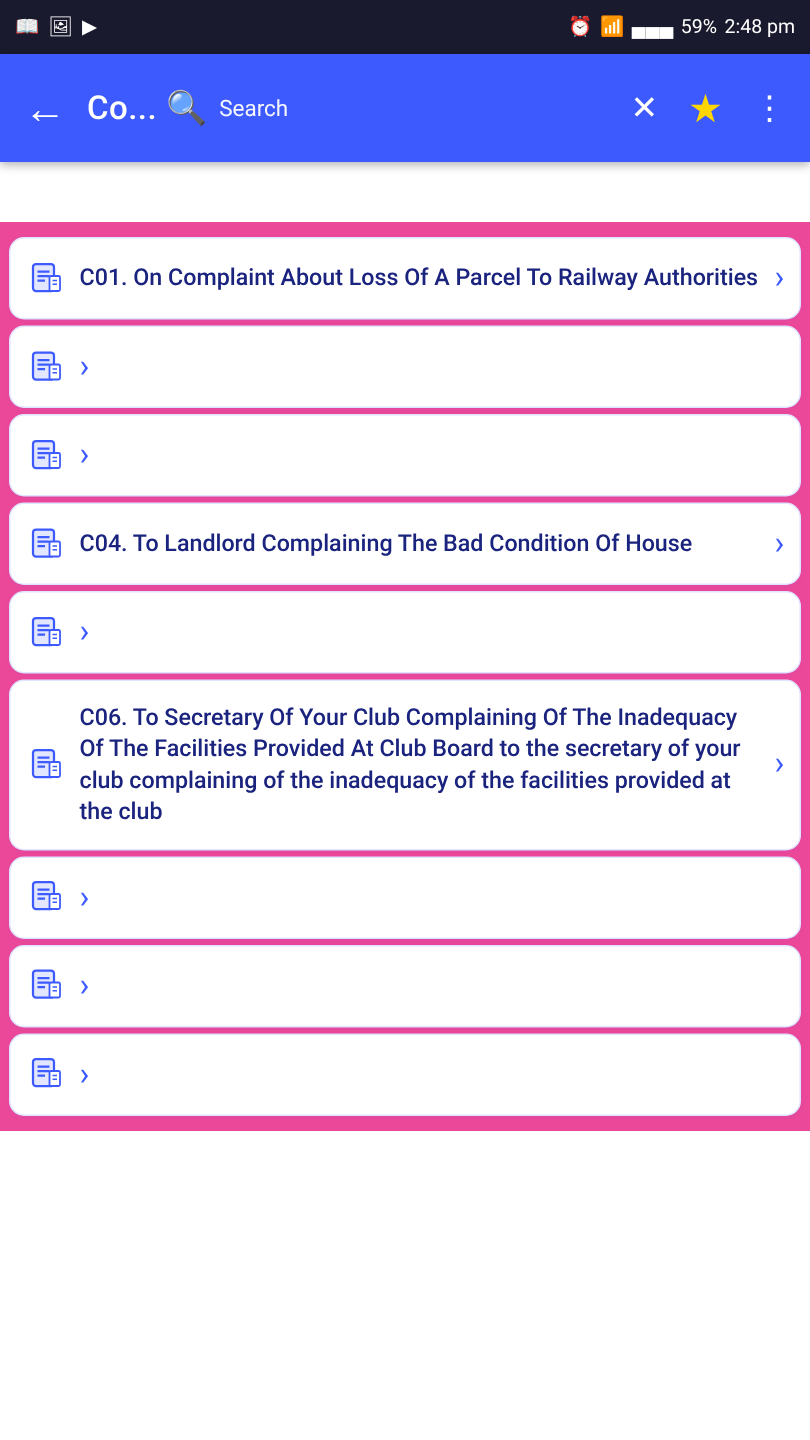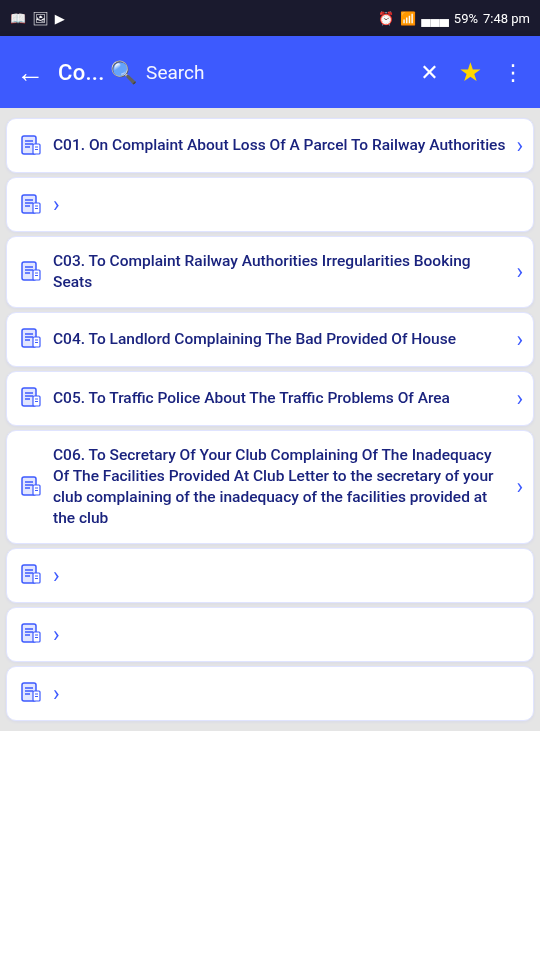--- a/index.html
+++ b/index.html
@@ -69,21 +69,21 @@
       flex: 1;
       background: transparent;
       cursor: pointer;
     }
     .search-icon-bar {
       color: #fff;
       font-size: 22px;
     }
     .search-text {
       color: #fff;
-      font-size: 19px;
+      font-size: 15px;
       opacity: 0.95;
     }
     .app-bar-actions {
       display: flex;
       align-items: center;
       gap: 4px;
       margin-left: auto;
     }
     .app-bar-icon {
       color: #fff;
@@ -92,21 +92,22 @@
       cursor: pointer;
       display: flex;
       align-items: center;
     }
     .app-bar-icon.star { color: #FFD600; font-size: 26px; }
 
     
     .list-container {
       width: 100%;
       padding: 6px 0;
-      background: #e5e5e5;
+      background: #ec4899;
+      margin-top: 40px;
     }
     .list-item {
       display: flex;
       align-items: center;
       background: #fff;
       margin: 4px 6px;
       border-radius: 10px;
       padding: 14px 10px 14px 12px;
       cursor: pointer;
       box-shadow: 0 1px 3px rgba(61, 90, 254, 0.08);
@@ -140,21 +141,21 @@
   <div class="status-bar-left">
     <span>📖</span>
     <span>🖼</span>
     <span>▶</span>
   </div>
   <div class="status-bar-right">
     <span>⏰</span>
     <span>📶</span>
     <span>▄▄▄</span>
     <span>59%</span>
-    <span>7:48 pm</span>
+    <span>2:48 pm</span>
   </div>
 </div>
 
 <div class="app-bar">
   <div class="app-bar-back">
     <span>←</span>
   </div>
   <div class="app-bar-title">Co...</div>
   <div class="app-bar-search">
     <span class="search-icon-bar">🔍</span>
@@ -211,69 +212,67 @@
       <rect x="3" y="2" width="14" height="18" rx="2" fill="#3d5afe" opacity="0.15"></rect>
       <rect x="3" y="2" width="14" height="18" rx="2" stroke="#3d5afe" stroke-width="1.5"></rect>
       <line x1="6" y1="7" x2="14" y2="7" stroke="#3d5afe" stroke-width="1.5"></line>
       <line x1="6" y1="10" x2="14" y2="10" stroke="#3d5afe" stroke-width="1.5"></line>
       <line x1="6" y1="13" x2="11" y2="13" stroke="#3d5afe" stroke-width="1.5"></line>
       <rect x="14" y="10" width="7" height="10" rx="1" fill="#fff" stroke="#3d5afe" stroke-width="1.2"></rect>
       <line x1="16" y1="13" x2="19" y2="13" stroke="#3d5afe" stroke-width="1"></line>
       <line x1="16" y1="15.5" x2="19" y2="15.5" stroke="#3d5afe" stroke-width="1"></line>
     </svg>
       </span>
-      <span class="list-item-text">C03. To Complaint Railway Authorities Irregularities Booking Seats</span>
-      <span class="list-item-chevron">›</span>
-    </div>
-    <div class="list-item">
-      <span class="list-item-icon">
-        <svg width="24" height="24" viewBox="0 0 24 24" fill="none" xmlns="http://www.w3.org/2000/svg">
-      <rect x="3" y="2" width="14" height="18" rx="2" fill="#3d5afe" opacity="0.15"></rect>
-      <rect x="3" y="2" width="14" height="18" rx="2" stroke="#3d5afe" stroke-width="1.5"></rect>
-      <line x1="6" y1="7" x2="14" y2="7" stroke="#3d5afe" stroke-width="1.5"></line>
-      <line x1="6" y1="10" x2="14" y2="10" stroke="#3d5afe" stroke-width="1.5"></line>
-      <line x1="6" y1="13" x2="11" y2="13" stroke="#3d5afe" stroke-width="1.5"></line>
-      <rect x="14" y="10" width="7" height="10" rx="1" fill="#fff" stroke="#3d5afe" stroke-width="1.2"></rect>
-      <line x1="16" y1="13" x2="19" y2="13" stroke="#3d5afe" stroke-width="1"></line>
-      <line x1="16" y1="15.5" x2="19" y2="15.5" stroke="#3d5afe" stroke-width="1"></line>
-    </svg>
-      </span>
-      <span class="list-item-text">C04. To Landlord Complaining The Bad Provided Of House</span>
-      <span class="list-item-chevron">›</span>
-    </div>
-    <div class="list-item">
-      <span class="list-item-icon">
-        <svg width="24" height="24" viewBox="0 0 24 24" fill="none" xmlns="http://www.w3.org/2000/svg">
-      <rect x="3" y="2" width="14" height="18" rx="2" fill="#3d5afe" opacity="0.15"></rect>
-      <rect x="3" y="2" width="14" height="18" rx="2" stroke="#3d5afe" stroke-width="1.5"></rect>
-      <line x1="6" y1="7" x2="14" y2="7" stroke="#3d5afe" stroke-width="1.5"></line>
-      <line x1="6" y1="10" x2="14" y2="10" stroke="#3d5afe" stroke-width="1.5"></line>
-      <line x1="6" y1="13" x2="11" y2="13" stroke="#3d5afe" stroke-width="1.5"></line>
-      <rect x="14" y="10" width="7" height="10" rx="1" fill="#fff" stroke="#3d5afe" stroke-width="1.2"></rect>
-      <line x1="16" y1="13" x2="19" y2="13" stroke="#3d5afe" stroke-width="1"></line>
-      <line x1="16" y1="15.5" x2="19" y2="15.5" stroke="#3d5afe" stroke-width="1"></line>
-    </svg>
-      </span>
-      <span class="list-item-text">C05. To Traffic Police About The Traffic Problems Of Area</span>
-      <span class="list-item-chevron">›</span>
-    </div>
-    <div class="list-item">
-      <span class="list-item-icon">
-        <svg width="24" height="24" viewBox="0 0 24 24" fill="none" xmlns="http://www.w3.org/2000/svg">
-      <rect x="3" y="2" width="14" height="18" rx="2" fill="#3d5afe" opacity="0.15"></rect>
-      <rect x="3" y="2" width="14" height="18" rx="2" stroke="#3d5afe" stroke-width="1.5"></rect>
-      <line x1="6" y1="7" x2="14" y2="7" stroke="#3d5afe" stroke-width="1.5"></line>
-      <line x1="6" y1="10" x2="14" y2="10" stroke="#3d5afe" stroke-width="1.5"></line>
-      <line x1="6" y1="13" x2="11" y2="13" stroke="#3d5afe" stroke-width="1.5"></line>
-      <rect x="14" y="10" width="7" height="10" rx="1" fill="#fff" stroke="#3d5afe" stroke-width="1.2"></rect>
-      <line x1="16" y1="13" x2="19" y2="13" stroke="#3d5afe" stroke-width="1"></line>
-      <line x1="16" y1="15.5" x2="19" y2="15.5" stroke="#3d5afe" stroke-width="1"></line>
-    </svg>
-      </span>
-      <span class="list-item-text">C06. To Secretary Of Your Club Complaining Of The Inadequacy Of The Facilities Provided At Club Letter to the secretary of your club complaining of the inadequacy of the facilities provided at the club</span>
+      <span class="list-item-chevron">›</span>
+    </div>
+    <div class="list-item">
+      <span class="list-item-icon">
+        <svg width="24" height="24" viewBox="0 0 24 24" fill="none" xmlns="http://www.w3.org/2000/svg">
+      <rect x="3" y="2" width="14" height="18" rx="2" fill="#3d5afe" opacity="0.15"></rect>
+      <rect x="3" y="2" width="14" height="18" rx="2" stroke="#3d5afe" stroke-width="1.5"></rect>
+      <line x1="6" y1="7" x2="14" y2="7" stroke="#3d5afe" stroke-width="1.5"></line>
+      <line x1="6" y1="10" x2="14" y2="10" stroke="#3d5afe" stroke-width="1.5"></line>
+      <line x1="6" y1="13" x2="11" y2="13" stroke="#3d5afe" stroke-width="1.5"></line>
+      <rect x="14" y="10" width="7" height="10" rx="1" fill="#fff" stroke="#3d5afe" stroke-width="1.2"></rect>
+      <line x1="16" y1="13" x2="19" y2="13" stroke="#3d5afe" stroke-width="1"></line>
+      <line x1="16" y1="15.5" x2="19" y2="15.5" stroke="#3d5afe" stroke-width="1"></line>
+    </svg>
+      </span>
+      <span class="list-item-text">C04. To Landlord Complaining The Bad Condition Of House</span>
+      <span class="list-item-chevron">›</span>
+    </div>
+    <div class="list-item">
+      <span class="list-item-icon">
+        <svg width="24" height="24" viewBox="0 0 24 24" fill="none" xmlns="http://www.w3.org/2000/svg">
+      <rect x="3" y="2" width="14" height="18" rx="2" fill="#3d5afe" opacity="0.15"></rect>
+      <rect x="3" y="2" width="14" height="18" rx="2" stroke="#3d5afe" stroke-width="1.5"></rect>
+      <line x1="6" y1="7" x2="14" y2="7" stroke="#3d5afe" stroke-width="1.5"></line>
+      <line x1="6" y1="10" x2="14" y2="10" stroke="#3d5afe" stroke-width="1.5"></line>
+      <line x1="6" y1="13" x2="11" y2="13" stroke="#3d5afe" stroke-width="1.5"></line>
+      <rect x="14" y="10" width="7" height="10" rx="1" fill="#fff" stroke="#3d5afe" stroke-width="1.2"></rect>
+      <line x1="16" y1="13" x2="19" y2="13" stroke="#3d5afe" stroke-width="1"></line>
+      <line x1="16" y1="15.5" x2="19" y2="15.5" stroke="#3d5afe" stroke-width="1"></line>
+    </svg>
+      </span>
+      <span class="list-item-chevron">›</span>
+    </div>
+    <div class="list-item">
+      <span class="list-item-icon">
+        <svg width="24" height="24" viewBox="0 0 24 24" fill="none" xmlns="http://www.w3.org/2000/svg">
+      <rect x="3" y="2" width="14" height="18" rx="2" fill="#3d5afe" opacity="0.15"></rect>
+      <rect x="3" y="2" width="14" height="18" rx="2" stroke="#3d5afe" stroke-width="1.5"></rect>
+      <line x1="6" y1="7" x2="14" y2="7" stroke="#3d5afe" stroke-width="1.5"></line>
+      <line x1="6" y1="10" x2="14" y2="10" stroke="#3d5afe" stroke-width="1.5"></line>
+      <line x1="6" y1="13" x2="11" y2="13" stroke="#3d5afe" stroke-width="1.5"></line>
+      <rect x="14" y="10" width="7" height="10" rx="1" fill="#fff" stroke="#3d5afe" stroke-width="1.2"></rect>
+      <line x1="16" y1="13" x2="19" y2="13" stroke="#3d5afe" stroke-width="1"></line>
+      <line x1="16" y1="15.5" x2="19" y2="15.5" stroke="#3d5afe" stroke-width="1"></line>
+    </svg>
+      </span>
+      <span class="list-item-text">C06. To Secretary Of Your Club Complaining Of The Inadequacy Of The Facilities Provided At Club Board to the secretary of your club complaining of the inadequacy of the facilities provided at the club</span>
       <span class="list-item-chevron">›</span>
     </div>
     <div class="list-item">
       <span class="list-item-icon">
         <svg width="24" height="24" viewBox="0 0 24 24" fill="none" xmlns="http://www.w3.org/2000/svg">
       <rect x="3" y="2" width="14" height="18" rx="2" fill="#3d5afe" opacity="0.15"></rect>
       <rect x="3" y="2" width="14" height="18" rx="2" stroke="#3d5afe" stroke-width="1.5"></rect>
       <line x1="6" y1="7" x2="14" y2="7" stroke="#3d5afe" stroke-width="1.5"></line>
       <line x1="6" y1="10" x2="14" y2="10" stroke="#3d5afe" stroke-width="1.5"></line>
       <line x1="6" y1="13" x2="11" y2="13" stroke="#3d5afe" stroke-width="1.5"></line>

